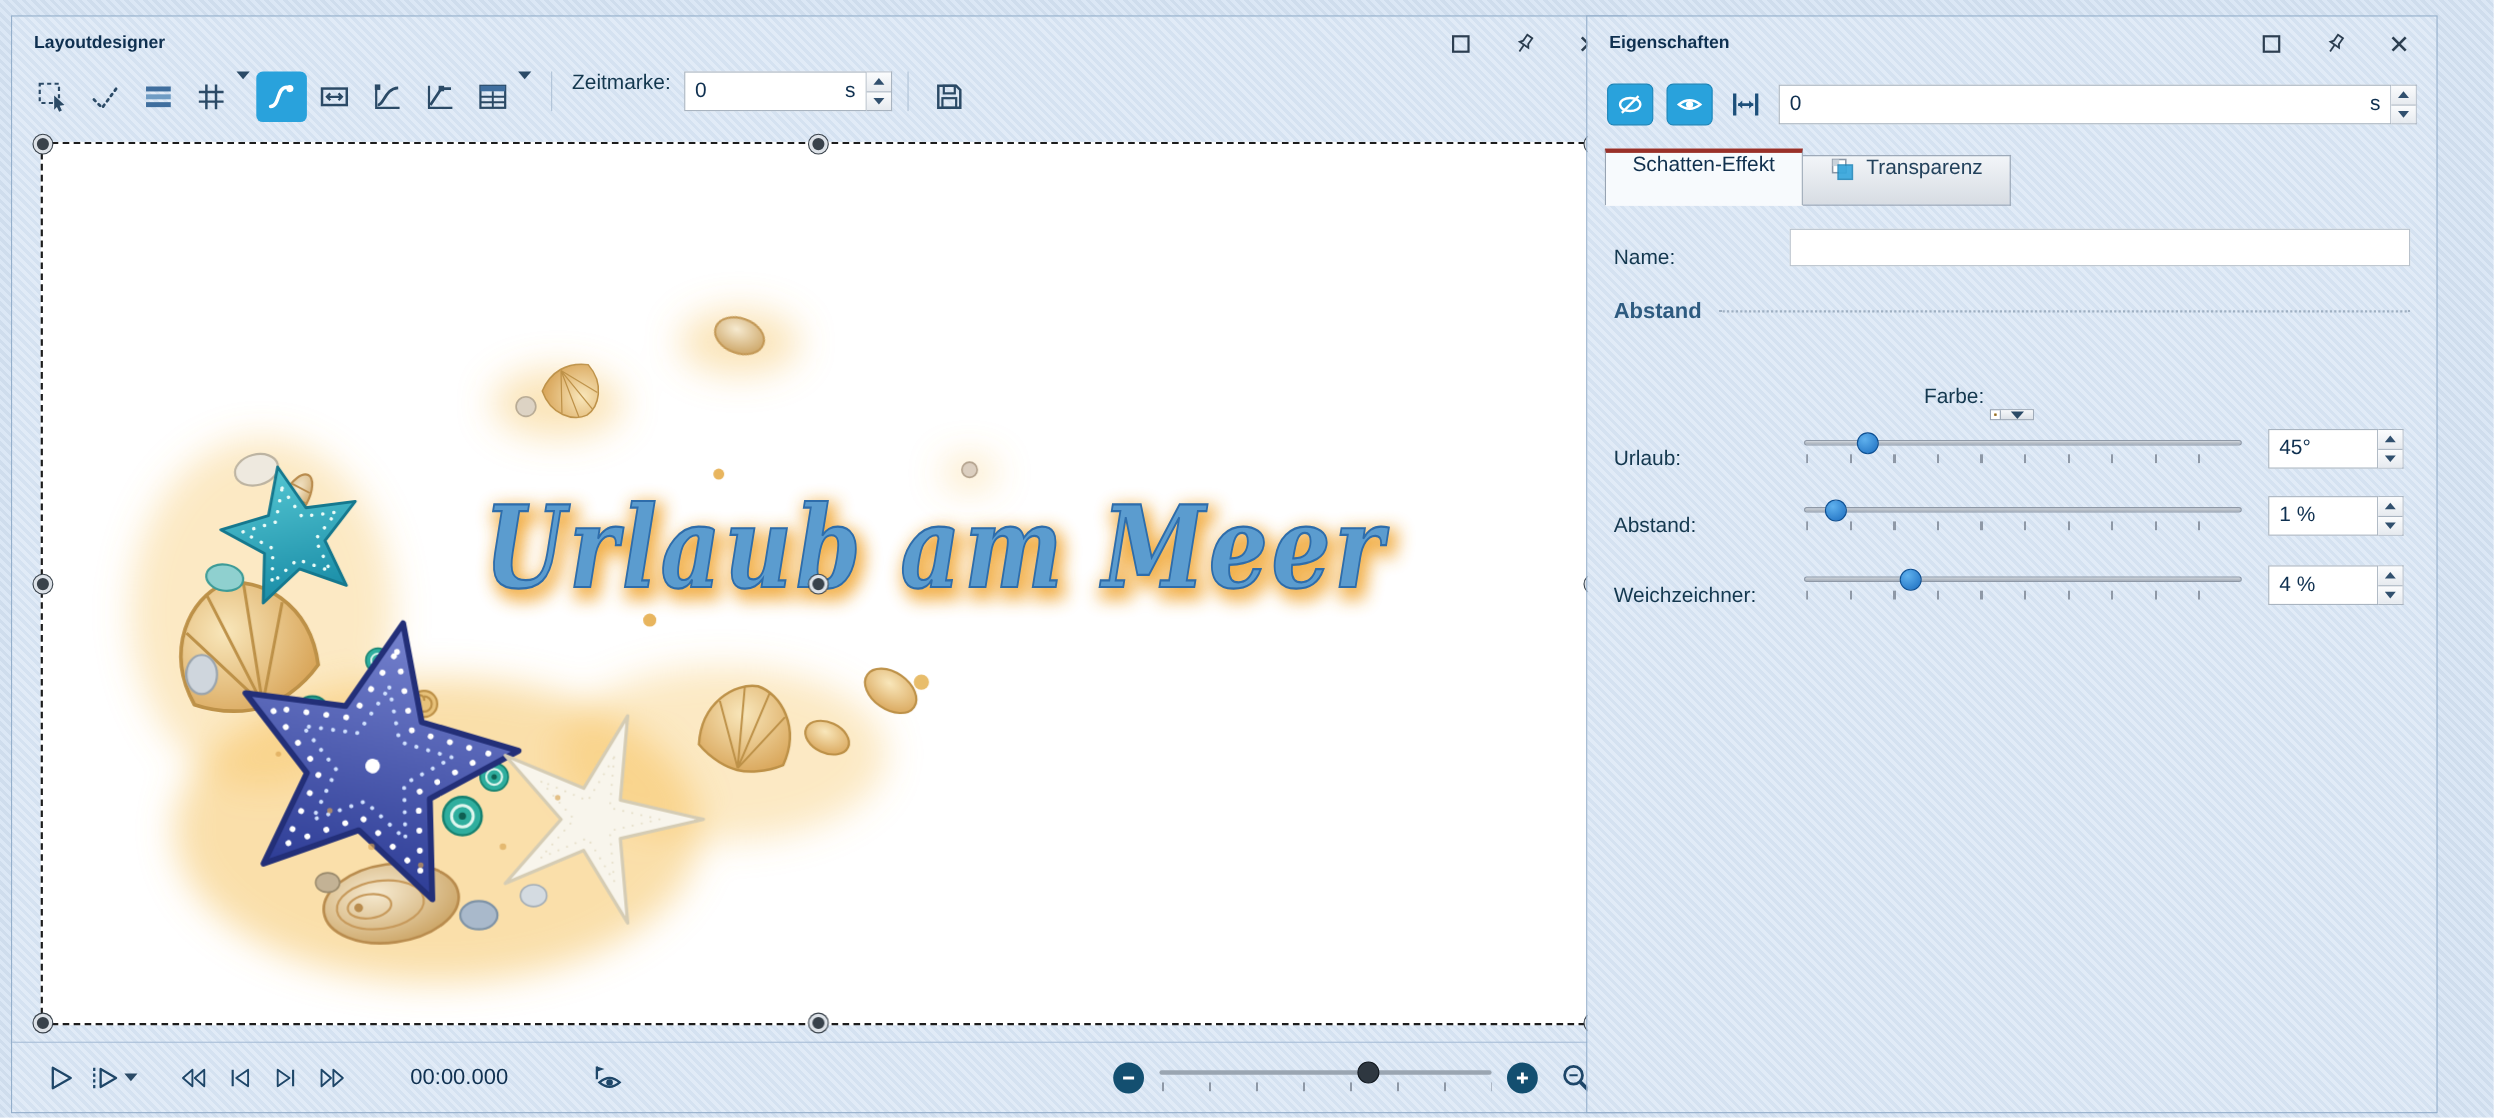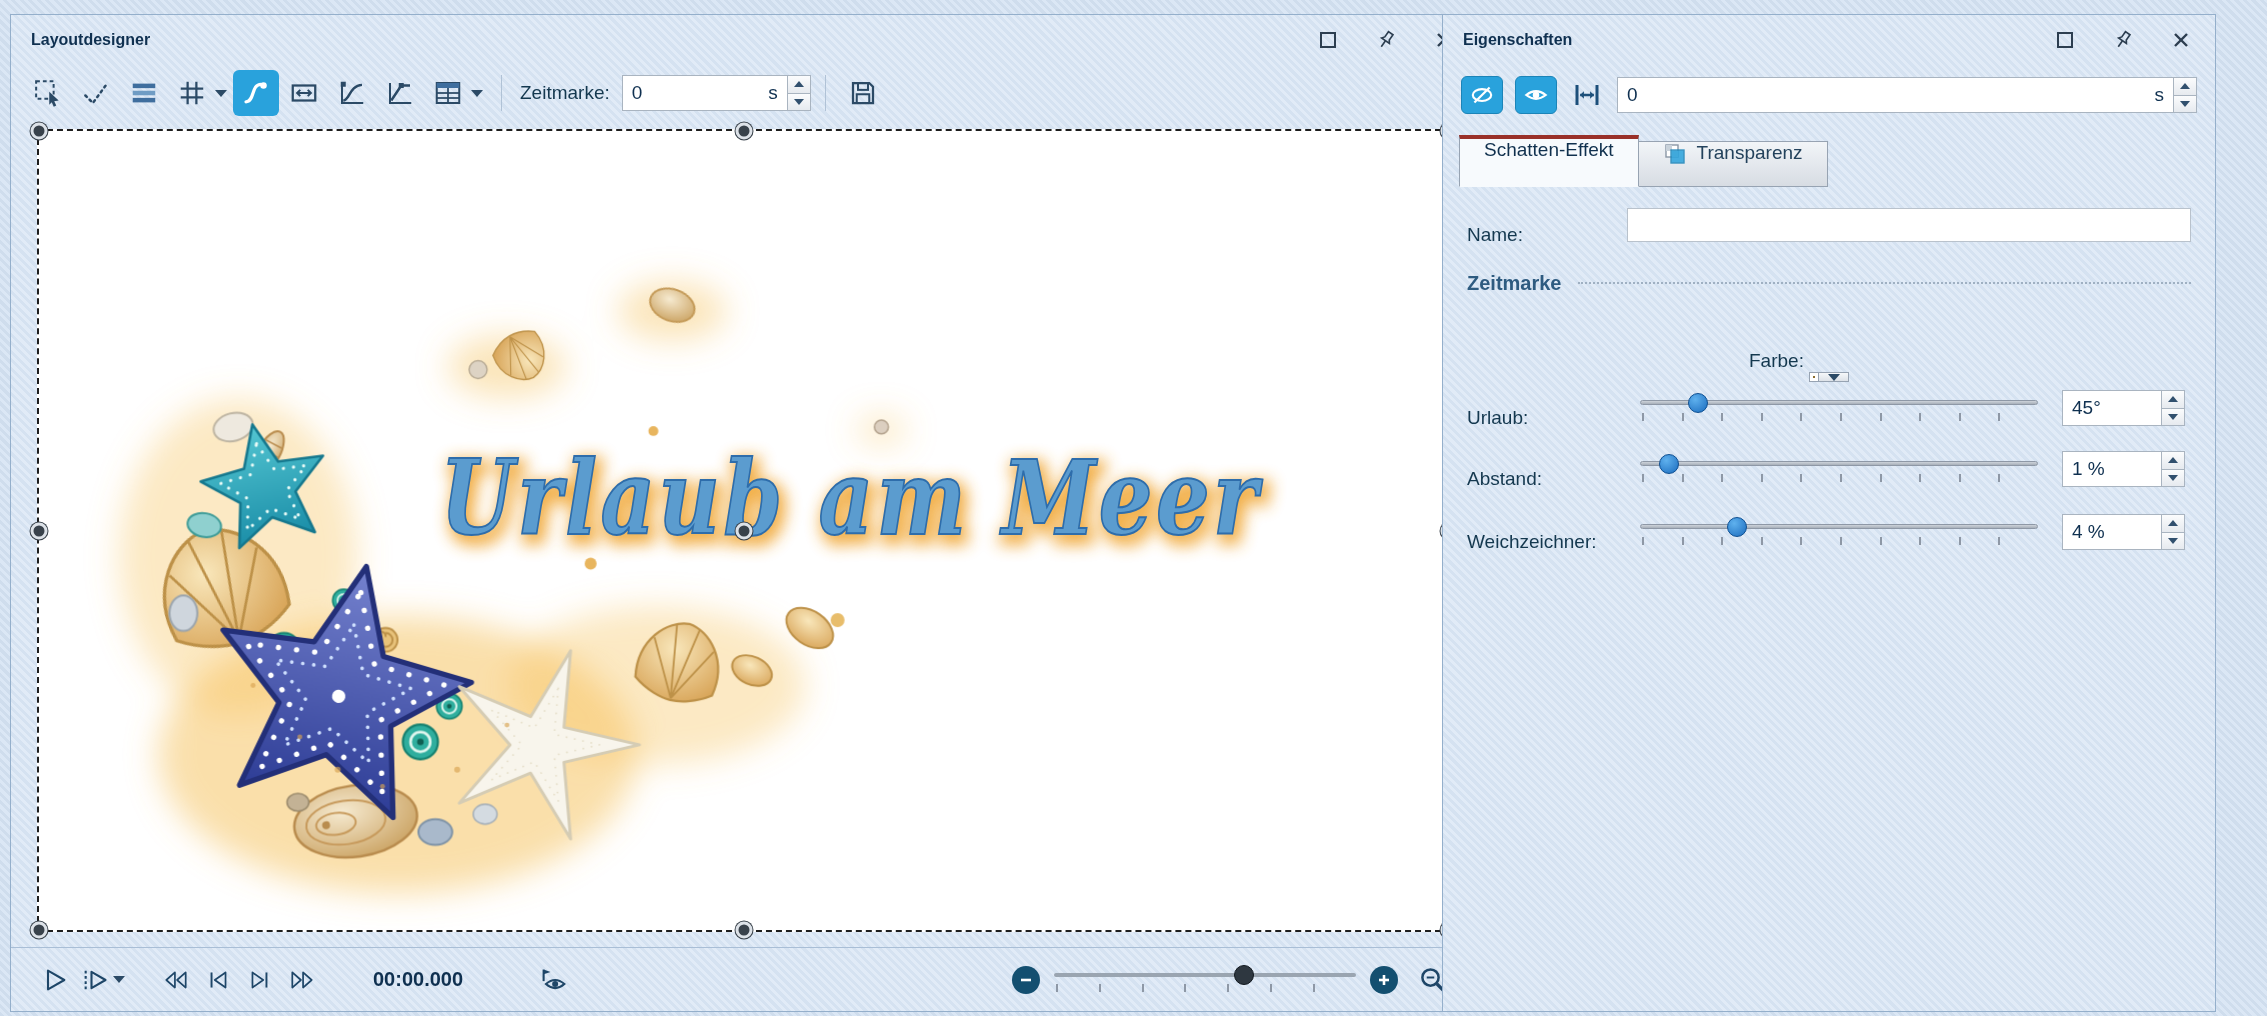--- a/index.html
+++ b/index.html
@@ -17,21 +17,21 @@
   .panel-left{left:10px;width:1469px;}
   .panel-right{left:1442px;width:774px;}
 
   
   .titlebar{position:absolute;top:0;left:0;right:0;height:50px;display:flex;align-items:center;padding:0 20px;box-sizing:border-box;}
   .title{font-size:16px;font-weight:bold;color:#0f3050;}
   .winbtns{margin-left:auto;display:flex;gap:30px;align-items:center;}
   .winbtn{width:28px;height:28px;display:flex;align-items:center;justify-content:center;background:none;border:none;padding:0;cursor:pointer;}
 
   
-  .ltoolbar{position:absolute;top:50px;left:0;right:0;height:56px;display:flex;align-items:center;padding:0 14px;gap:2px;box-sizing:border-box;}
+  .ltoolbar{position:absolute;top:50px;left:0;right:0;height:56px;display:flex;padding:0 14px;gap:2px;box-sizing:border-box;}
   .tbtn{width:46px;height:46px;flex:none;display:flex;align-items:center;justify-content:center;background:none;border:none;border-radius:6px;padding:0;cursor:pointer;}
   .tbtn.active{background:#29a2dc;}
   .caret{width:0;height:0;border-left:6px solid transparent;border-right:6px solid transparent;border-top:7px solid #2b4a66;margin:0 4px 0 -2px;}
   .tsep{width:1px;height:36px;background:#b0c2d6;margin:0 12px;flex:none;}
   .tlabel{font-size:19px;margin:0 10px 0 4px;white-space:nowrap;}
   .spinfield{display:flex;align-items:stretch;height:36px;}
   .fieldbox{display:flex;align-items:center;background:#fff;border:1px solid #a9b4c0;padding:0 9px;box-sizing:border-box;}
   .fieldbox input{border:none;outline:none;flex:1;font-size:19px;font-family:inherit;color:#0f3050;min-width:0;background:transparent;padding:0;}
   .unit{font-size:19px;color:#0f3050;margin-left:8px;}
   .w166{width:166px;}
@@ -46,21 +46,21 @@
   .canvas{position:absolute;left:26px;right:27px;top:8px;bottom:15px;background:#fff;border:2px dashed #1d1d1d;}
   .art{position:absolute;inset:0;width:100%;height:100%;}
   .h{position:absolute;width:17px;height:17px;border-radius:50%;background:#39424b;border:3px solid #dde2e8;box-shadow:0 0 0 1px #39424b;transform:translate(-50%,-50%);box-sizing:border-box;cursor:pointer;}
   .h-tl{left:0;top:0;} .h-tm{left:50%;top:0;} .h-tr{left:100%;top:0;}
   .h-ml{left:0;top:50%;} .h-mr{left:100%;top:50%;}
   .h-bl{left:0;top:100%;} .h-bm{left:50%;top:100%;} .h-br{left:100%;top:100%;}
   .h-c{left:50%;top:50%;}
 
   
   .transport{position:absolute;left:0;right:0;bottom:0;height:64px;border-top:1px solid #a9bed6;display:flex;align-items:center;padding:0 24px;box-sizing:border-box;}
-  .time{font-size:20px;color:#0f3050;margin:0 10px;white-space:nowrap;font-weight:bold;}
+  .time{font-size:20px;color:#0f3050;margin:0 10px;white-space:nowrap;}
   .zoombtn{width:28px;height:28px;border-radius:50%;background:#134f70;border:none;display:flex;align-items:center;justify-content:center;padding:0;cursor:pointer;flex:none;}
   .zslider{position:relative;width:302px;height:40px;margin:0 14px;flex:none;}
   .ztrack{position:absolute;left:0;right:0;top:13px;height:4px;background:#9aa5b1;border-radius:2px;}
   .zticks{position:absolute;left:2px;right:0;top:24px;height:8px;background:repeating-linear-gradient(to right,#8e98a6 0 2px,transparent 2px 42.8px);}
   .zthumb{position:absolute;top:15px;width:18px;height:18px;border-radius:50%;background:#2e3740;border:1px solid #11181f;transform:translate(-50%,-50%);}
 
   
   .rtoolbar{position:absolute;top:56px;left:0;right:0;height:48px;display:flex;align-items:center;padding:0 18px;gap:12px;box-sizing:border-box;}
   .togglebtn{width:42px;height:38px;border-radius:6px;background:#29a2dc;border:1px solid #1b84b8;display:flex;align-items:center;justify-content:center;padding:0;cursor:pointer;flex:none;box-sizing:border-box;}
   .flaticon{width:36px;height:36px;display:flex;align-items:center;justify-content:center;background:none;border:none;padding:0;cursor:pointer;flex:none;}
@@ -512,21 +512,21 @@
   </div>
 
   <div class="formarea">
 
     <div class="frow name-row">
       <span class="flabel">Name:</span>
       <input class="name-input" value="" style="">
     </div>
 
     <div class="section-row">
-      <span class="section-title">Zeitmarke</span>
+      <span class="section-title">Abstand</span>
       <span class="dotline"></span>
     </div>
 
     <div class="frow color-row">
       <span class="flabel">Farbe:</span>
       <div class="colorcombo">
         <span class="swatch" style="background: rgb(227, 163, 58);"></span>
         <button class="dropbtn">
             <span class="caret" style="margin:0"></span>
           </button>

